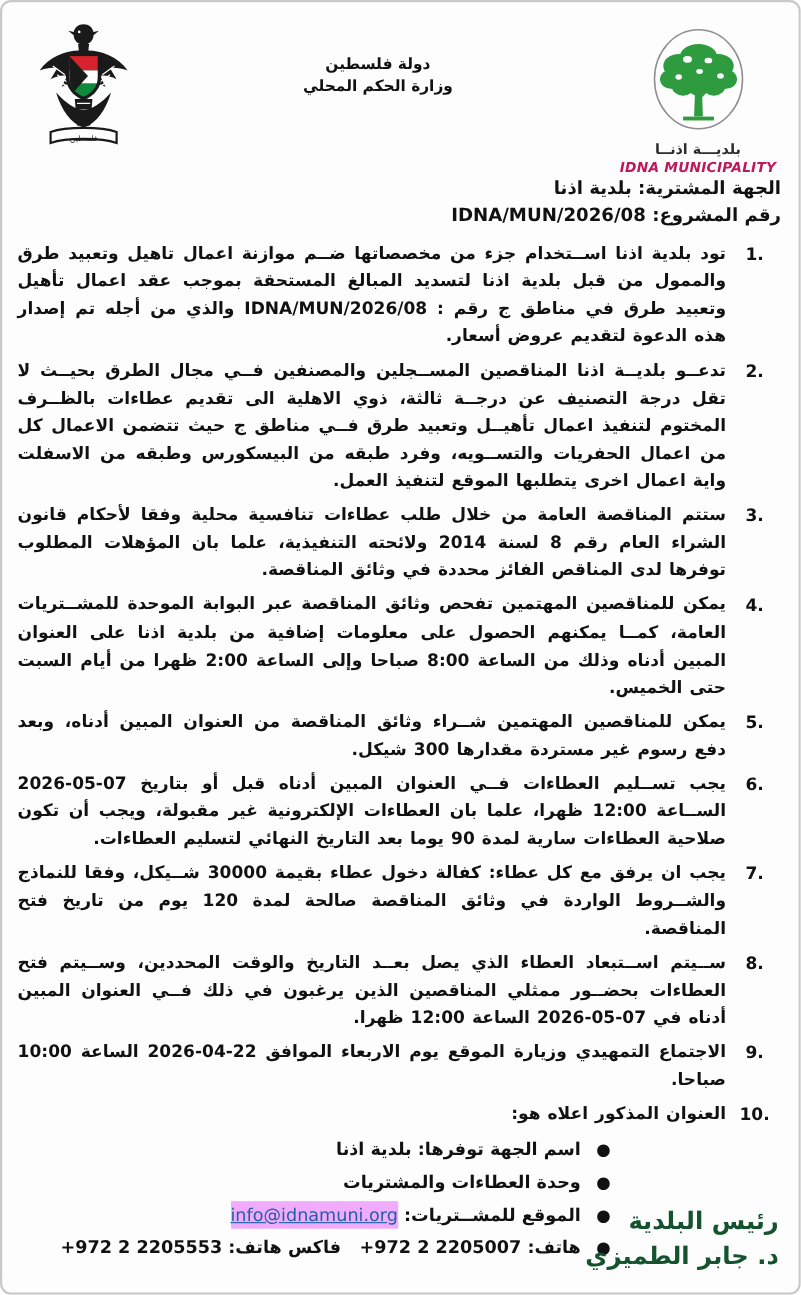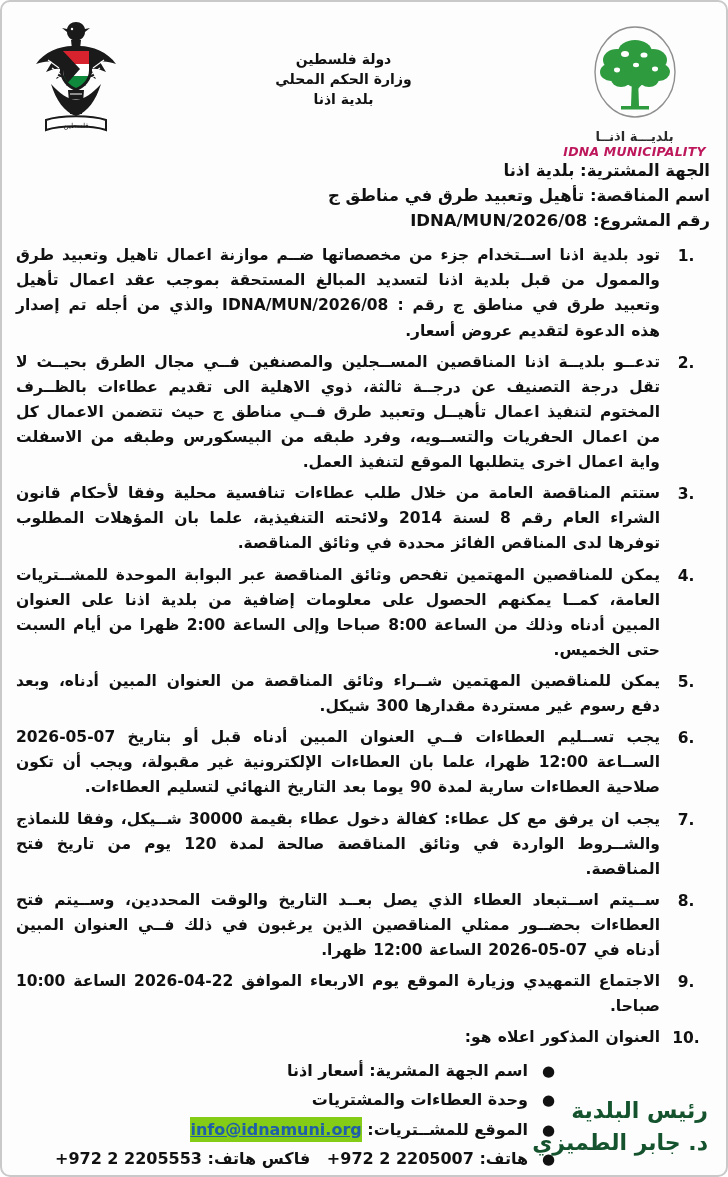--- a/index.html
+++ b/index.html
@@ -149,25 +149,25 @@
     flex: 0 0 auto;
     font-size: 16px;
     font-weight: bold;
     color: #111;
     line-height: 1.6;
     padding-right: 14px;
   }
   .email-link {
     color: #1f5fa9;
     text-decoration: underline;
-    background: #84cc16;
+    background: #f0abfc;
     direction: ltr;
     unicode-bidi: embed;
     display: inline-block;
-    font-weight: bold;
+    font-weight: normal;
   }
   .phones {
     direction: rtl;
     margin-left: 20px;
   }
   .phones .ltr-inline {
     direction: ltr;
     unicode-bidi: embed;
     display: inline-block;
   }
@@ -235,21 +235,20 @@
         <path d="M25 68 C30 84 38 96 50 100 C62 96 70 84 75 68 C66 78 58 83 50 84 C42 83 34 78 25 68 Z" fill="#1a1a1a"></path>
 
         <path d="M20 104 C34 99 66 99 80 104 L80 114 C66 109 34 109 20 114 Z" fill="#ffffff" stroke="#1a1a1a" stroke-width="2"></path>
         <text x="50" y="112" font-size="7" text-anchor="middle" fill="#1a1a1a" font-family="'DejaVu Sans', sans-serif">فلسطين</text>
       </svg>
     </div>
 
     <div class="header-titles">
       <div>دولة فلسطين</div>
       <div>وزارة الحكم المحلي</div>
-      <div>بلدية اذنا</div>
     </div>
 
     <div class="muni-logo-wrap">
       <div>
         <svg width="108" height="100" viewBox="0 0 108 100" aria-hidden="true">
           <ellipse cx="54" cy="48" rx="40" ry="45" fill="none" stroke="#8f8f8f" stroke-width="1.4"></ellipse>
 
           <g fill="#2e9b3f">
             <ellipse cx="54" cy="28" rx="17" ry="12"></ellipse>
             <ellipse cx="36" cy="36" rx="14" ry="11"></ellipse>
@@ -277,21 +276,20 @@
           <rect x="40" y="82" width="28" height="3.5" fill="#2e9b3f"></rect>
         </svg>
       </div>
       <div class="muni-logo-text-ar">بلديـــة  اذنــا</div>
       <div class="muni-logo-text-en">IDNA MUNICIPALITY</div>
     </div>
   </div>
 
   <div class="meta">
     <div>الجهة المشترية: بلدية اذنا</div>
-    <div>اسم المناقصة: تأهيل وتعبيد طرق في مناطق ج</div>
     <div>
       <span>رقم المشروع:</span>
       <span class="ltr-inline">IDNA/MUN/2026/08</span>
     </div>
   </div>
 
   <div class="clauses">
 
     <div class="clause">
       <div class="clause-num">1.</div>
@@ -341,21 +339,21 @@
     <div class="clause">
       <div class="clause-num">10.</div>
       <div class="clause-body tight">العنوان المذكور اعلاه هو:</div>
     </div>
   </div>
 
   <div class="bullets">
 
     <div class="bullet-row">
       <div class="bullet-dot">●</div>
-      <div class="bullet-text">اسم الجهة المشرية: أسعار اذنا</div>
+      <div class="bullet-text">اسم الجهة توفرها: بلدية اذنا</div>
     </div>
 
     <div class="bullet-row">
       <div class="bullet-dot">●</div>
       <div class="bullet-text">وحدة العطاءات والمشتريات</div>
     </div>
 
     <div class="bullet-row">
       <div class="bullet-dot">●</div>
       <div class="bullet-text">

